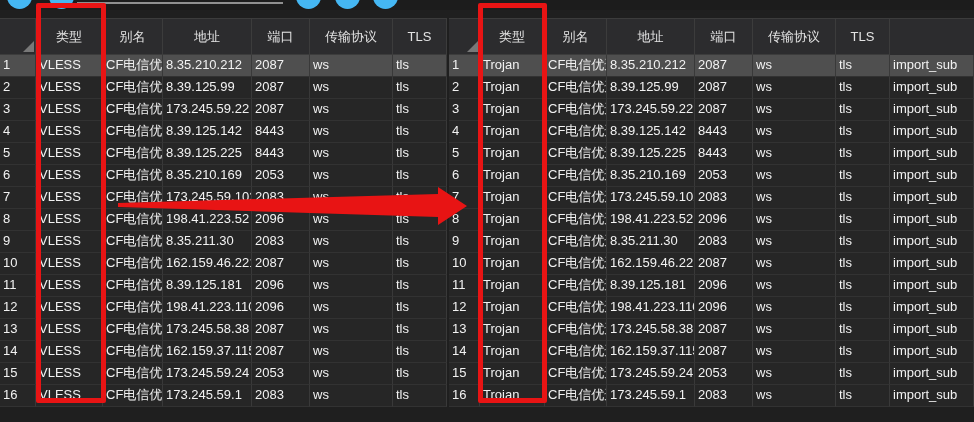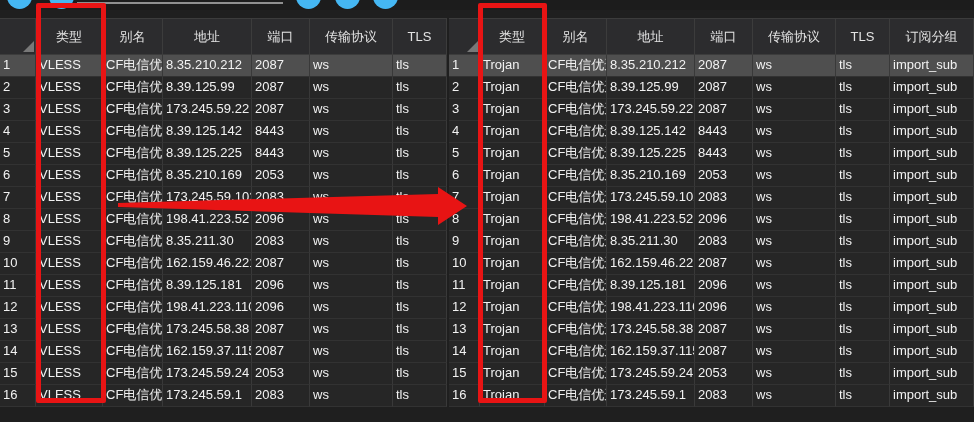--- a/index.html
+++ b/index.html
@@ -212,21 +212,20 @@
       <div class="hrow">
         <div class="hcell rowhdr" style="width: 31px;">
           <div class="tri"></div>
         </div>
         <div class="hcell" style="width: 65px;">类型</div>
         <div class="hcell" style="width: 62px;">别名</div>
         <div class="hcell" style="width: 88px;">地址</div>
         <div class="hcell" style="width: 58px;">端口</div>
         <div class="hcell" style="width: 83px;">传输协议</div>
         <div class="hcell" style="width: 54px;">TLS</div>
-        <div class="hcell" style="width: 84px;">订阅分组</div>
       </div>
       <div class="drow sel">
         <div class="dcell" style="width: 31px;">1</div>
         <div class="dcell" style="width: 65px;">Trojan</div>
         <div class="dcell" style="width: 62px;">CF电信优选</div>
         <div class="dcell" style="width: 88px;">8.35.210.212</div>
         <div class="dcell" style="width: 58px;">2087</div>
         <div class="dcell" style="width: 83px;">ws</div>
         <div class="dcell" style="width: 54px;">tls</div>
         <div class="dcell" style="width: 84px;">import_sub</div>

